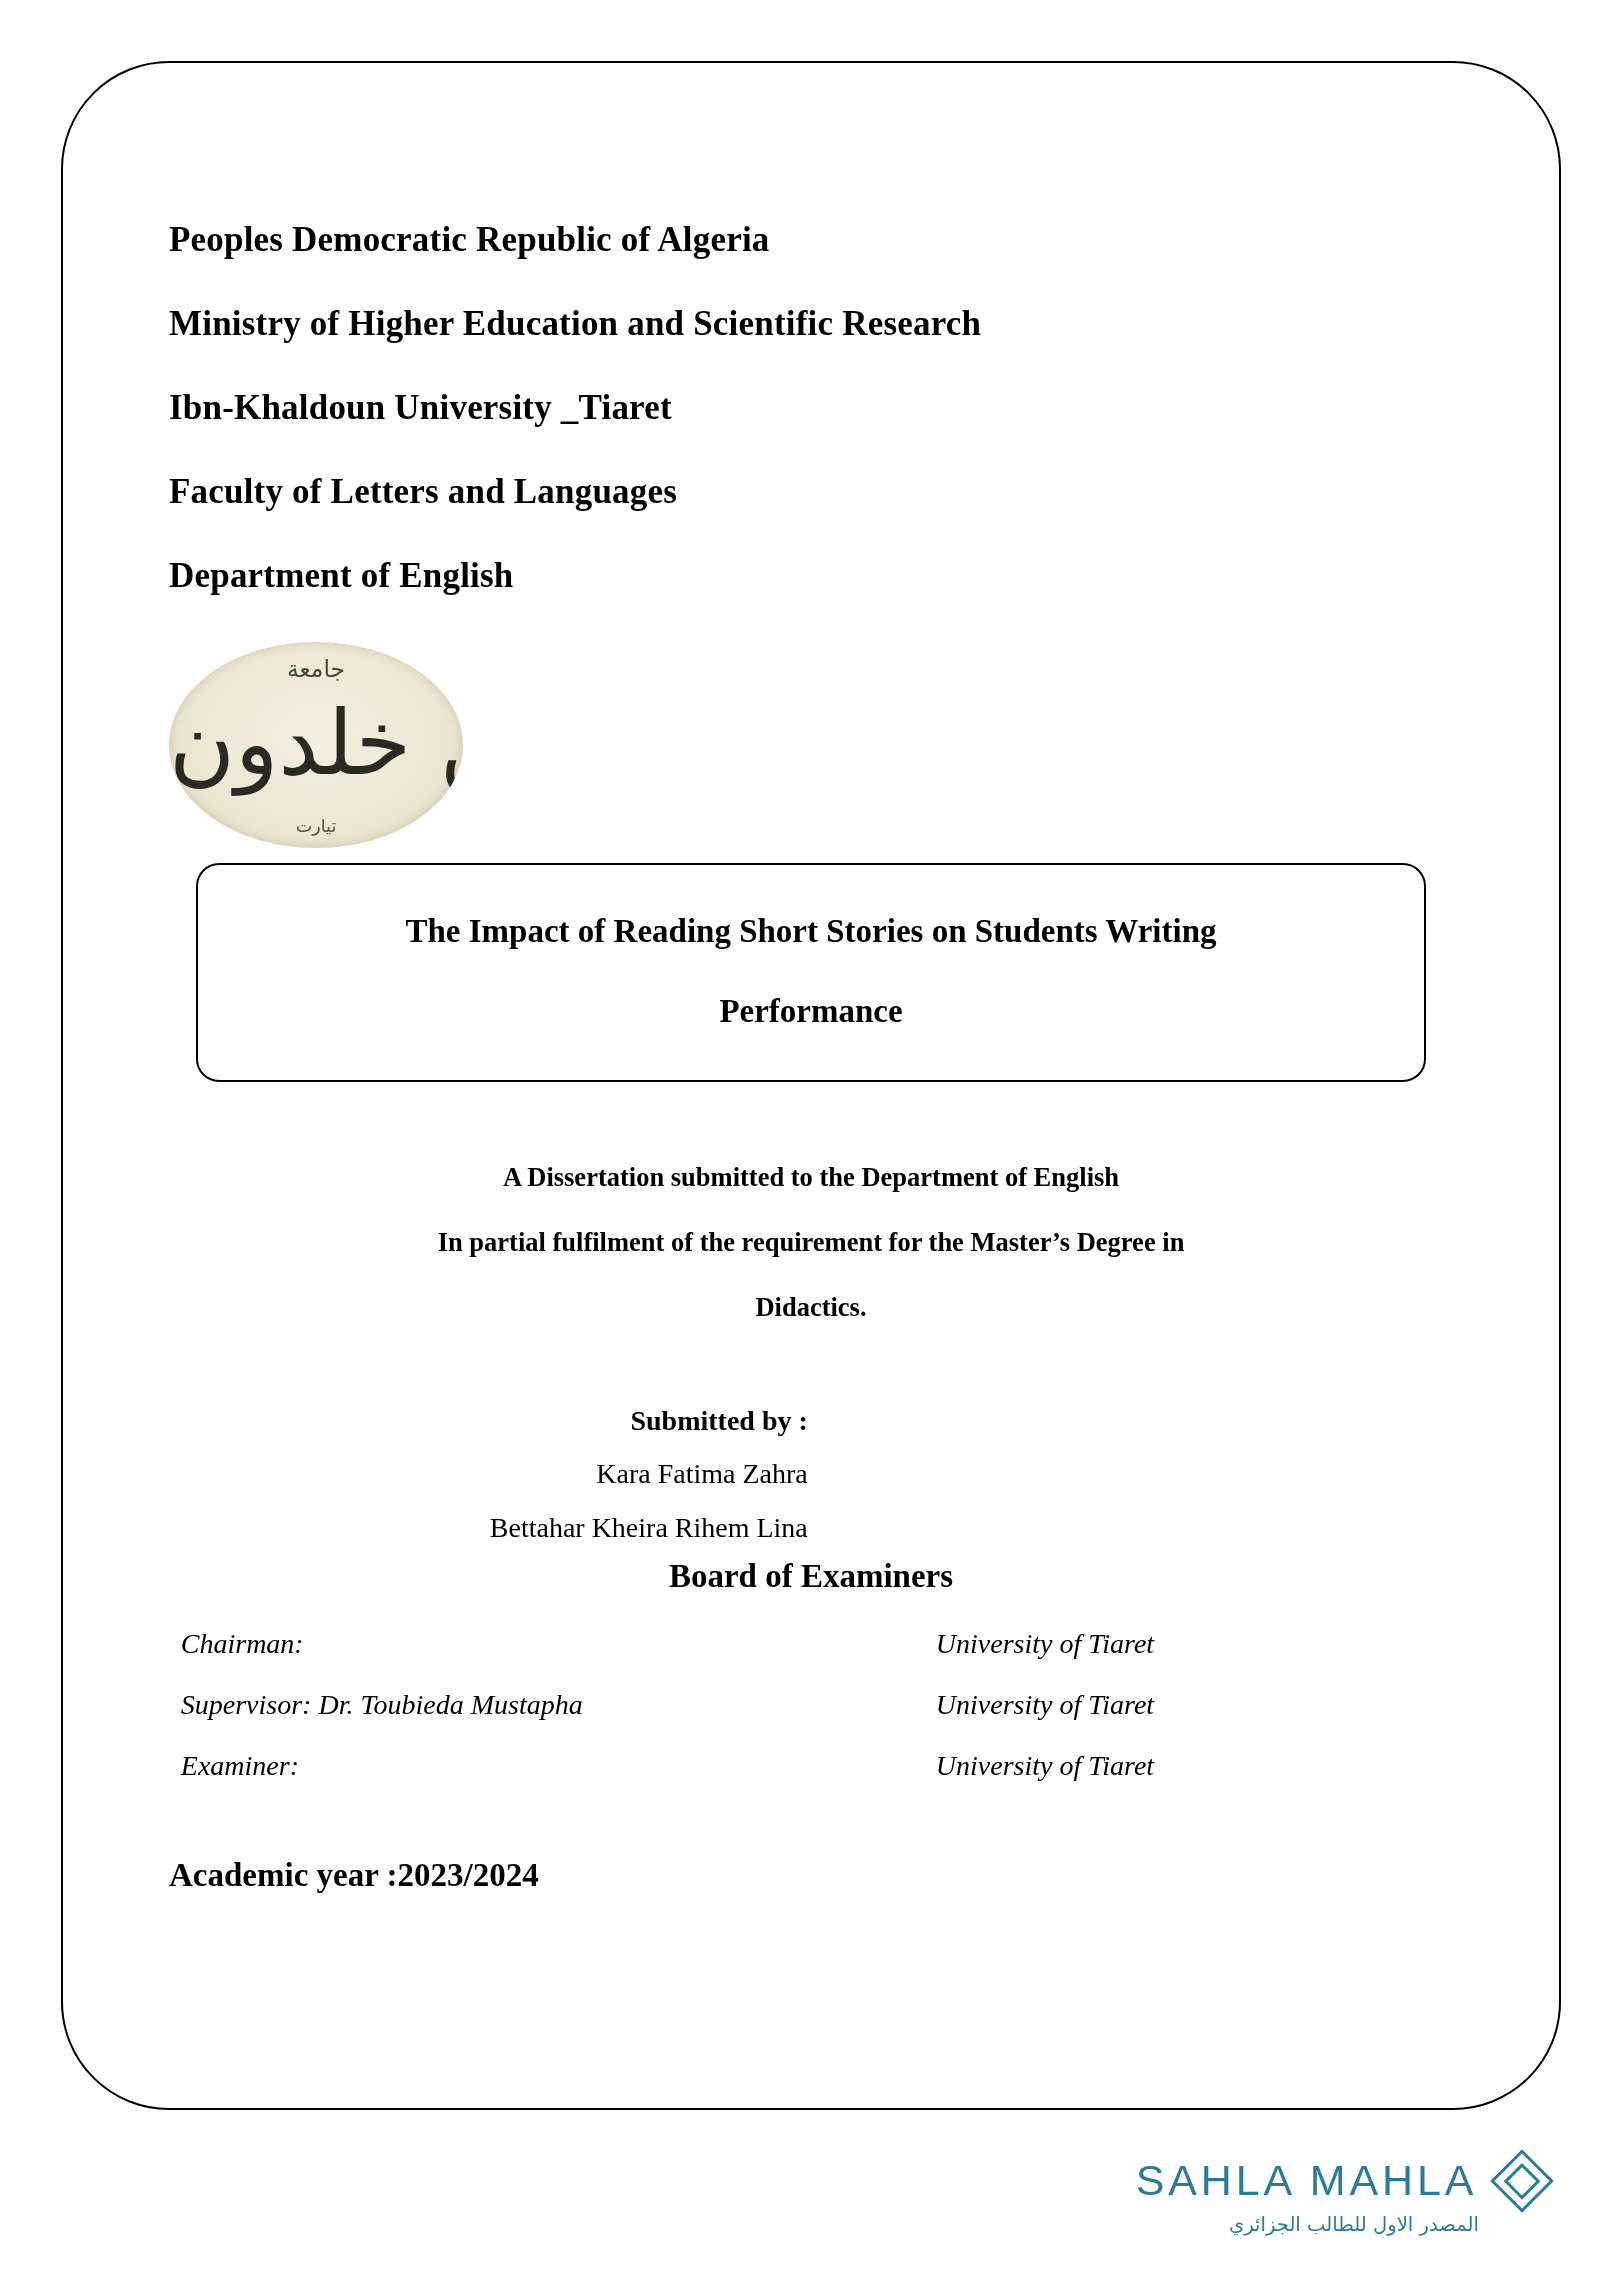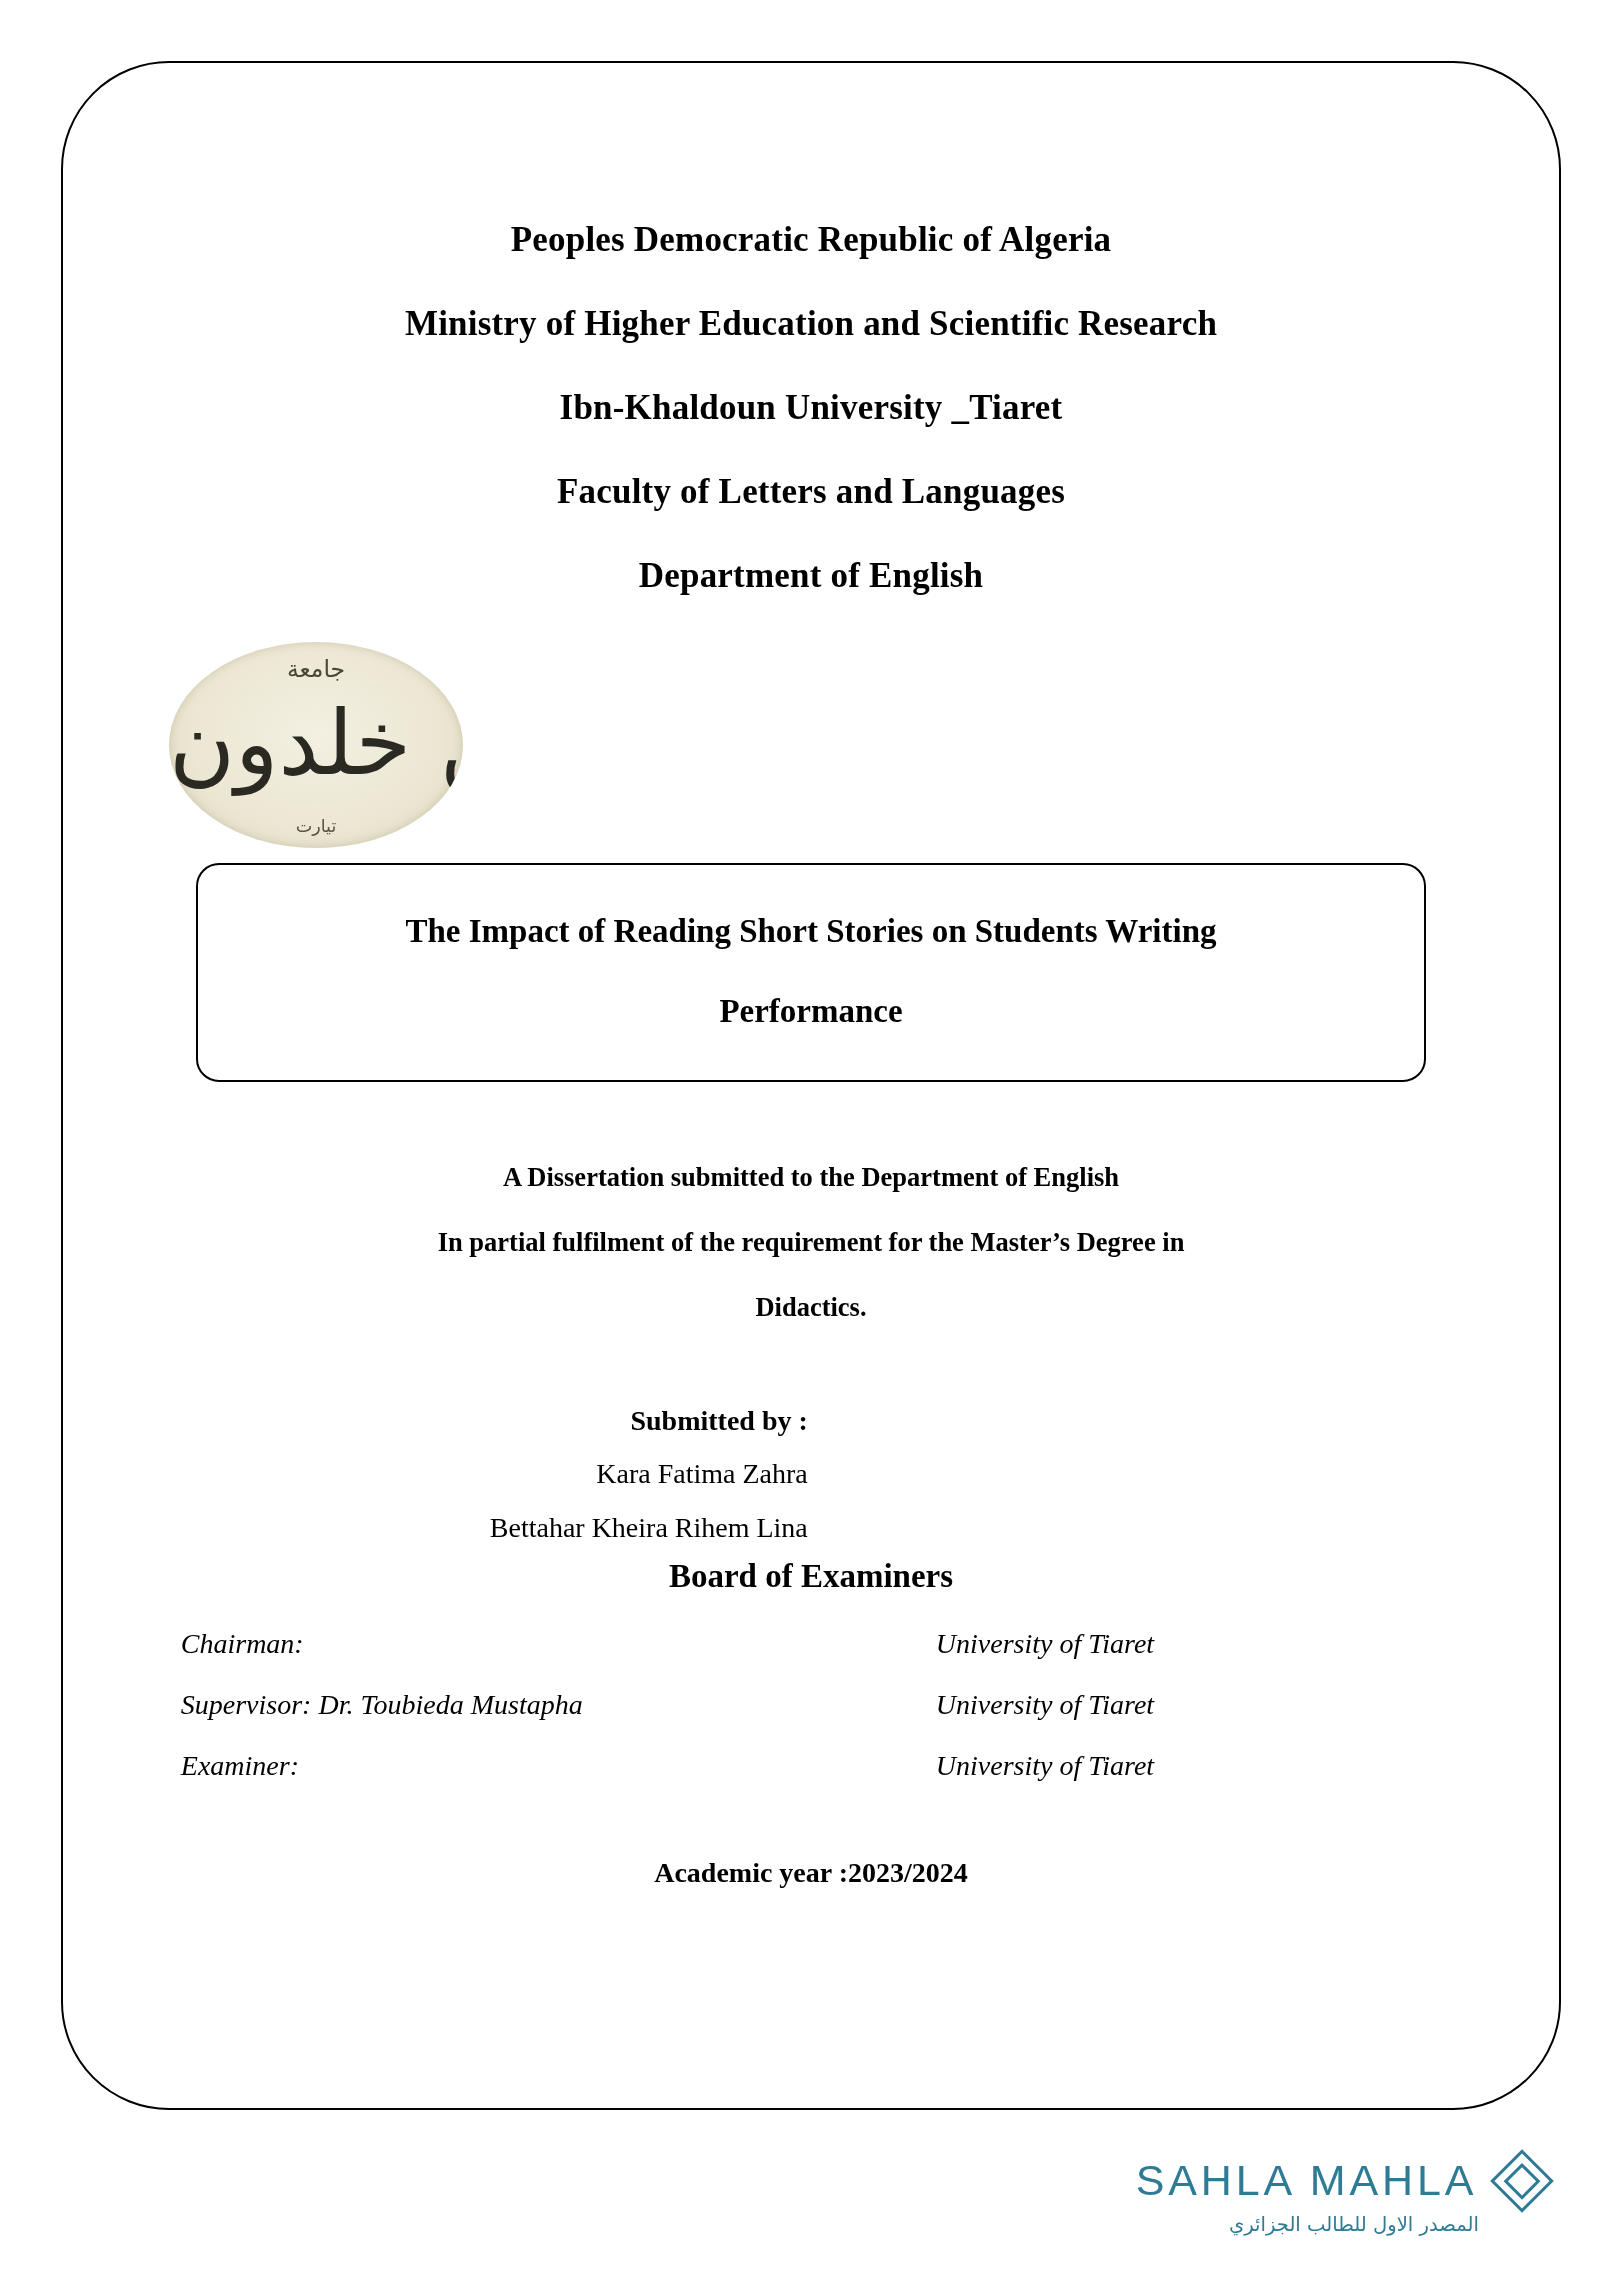--- a/index.html
+++ b/index.html
@@ -32,21 +32,20 @@
     position: absolute;
     left: 61px;
     top: 61px;
     width: 1500px;
     height: 2049px;
     box-sizing: border-box;
     padding: 137px 108px 0 108px;
   }
 
   .heading-block {
-    text-align: center;
   }
   .heading-line {
     font-weight: bold;
     font-size: 35px;
     line-height: 84px;
     letter-spacing: 0.2px;
     white-space: nowrap;
   }
 
   
@@ -166,23 +165,23 @@
   .board-role {
     width: 755px;
   }
   .board-place {
     flex: 1;
   }
 
   
   .academic-year {
     margin-top: 61px;
-    text-align: center;
-    font-weight: bold;
-    font-size: 28px;
+    text-align: left;
+    font-weight: bold;
+    font-size: 33px;
   }
 
   
   .watermark {
     position: absolute;
     right: 69px;
     bottom: 57px;
     width: 461px;
     text-align: right;
     color: #2e7b96;

